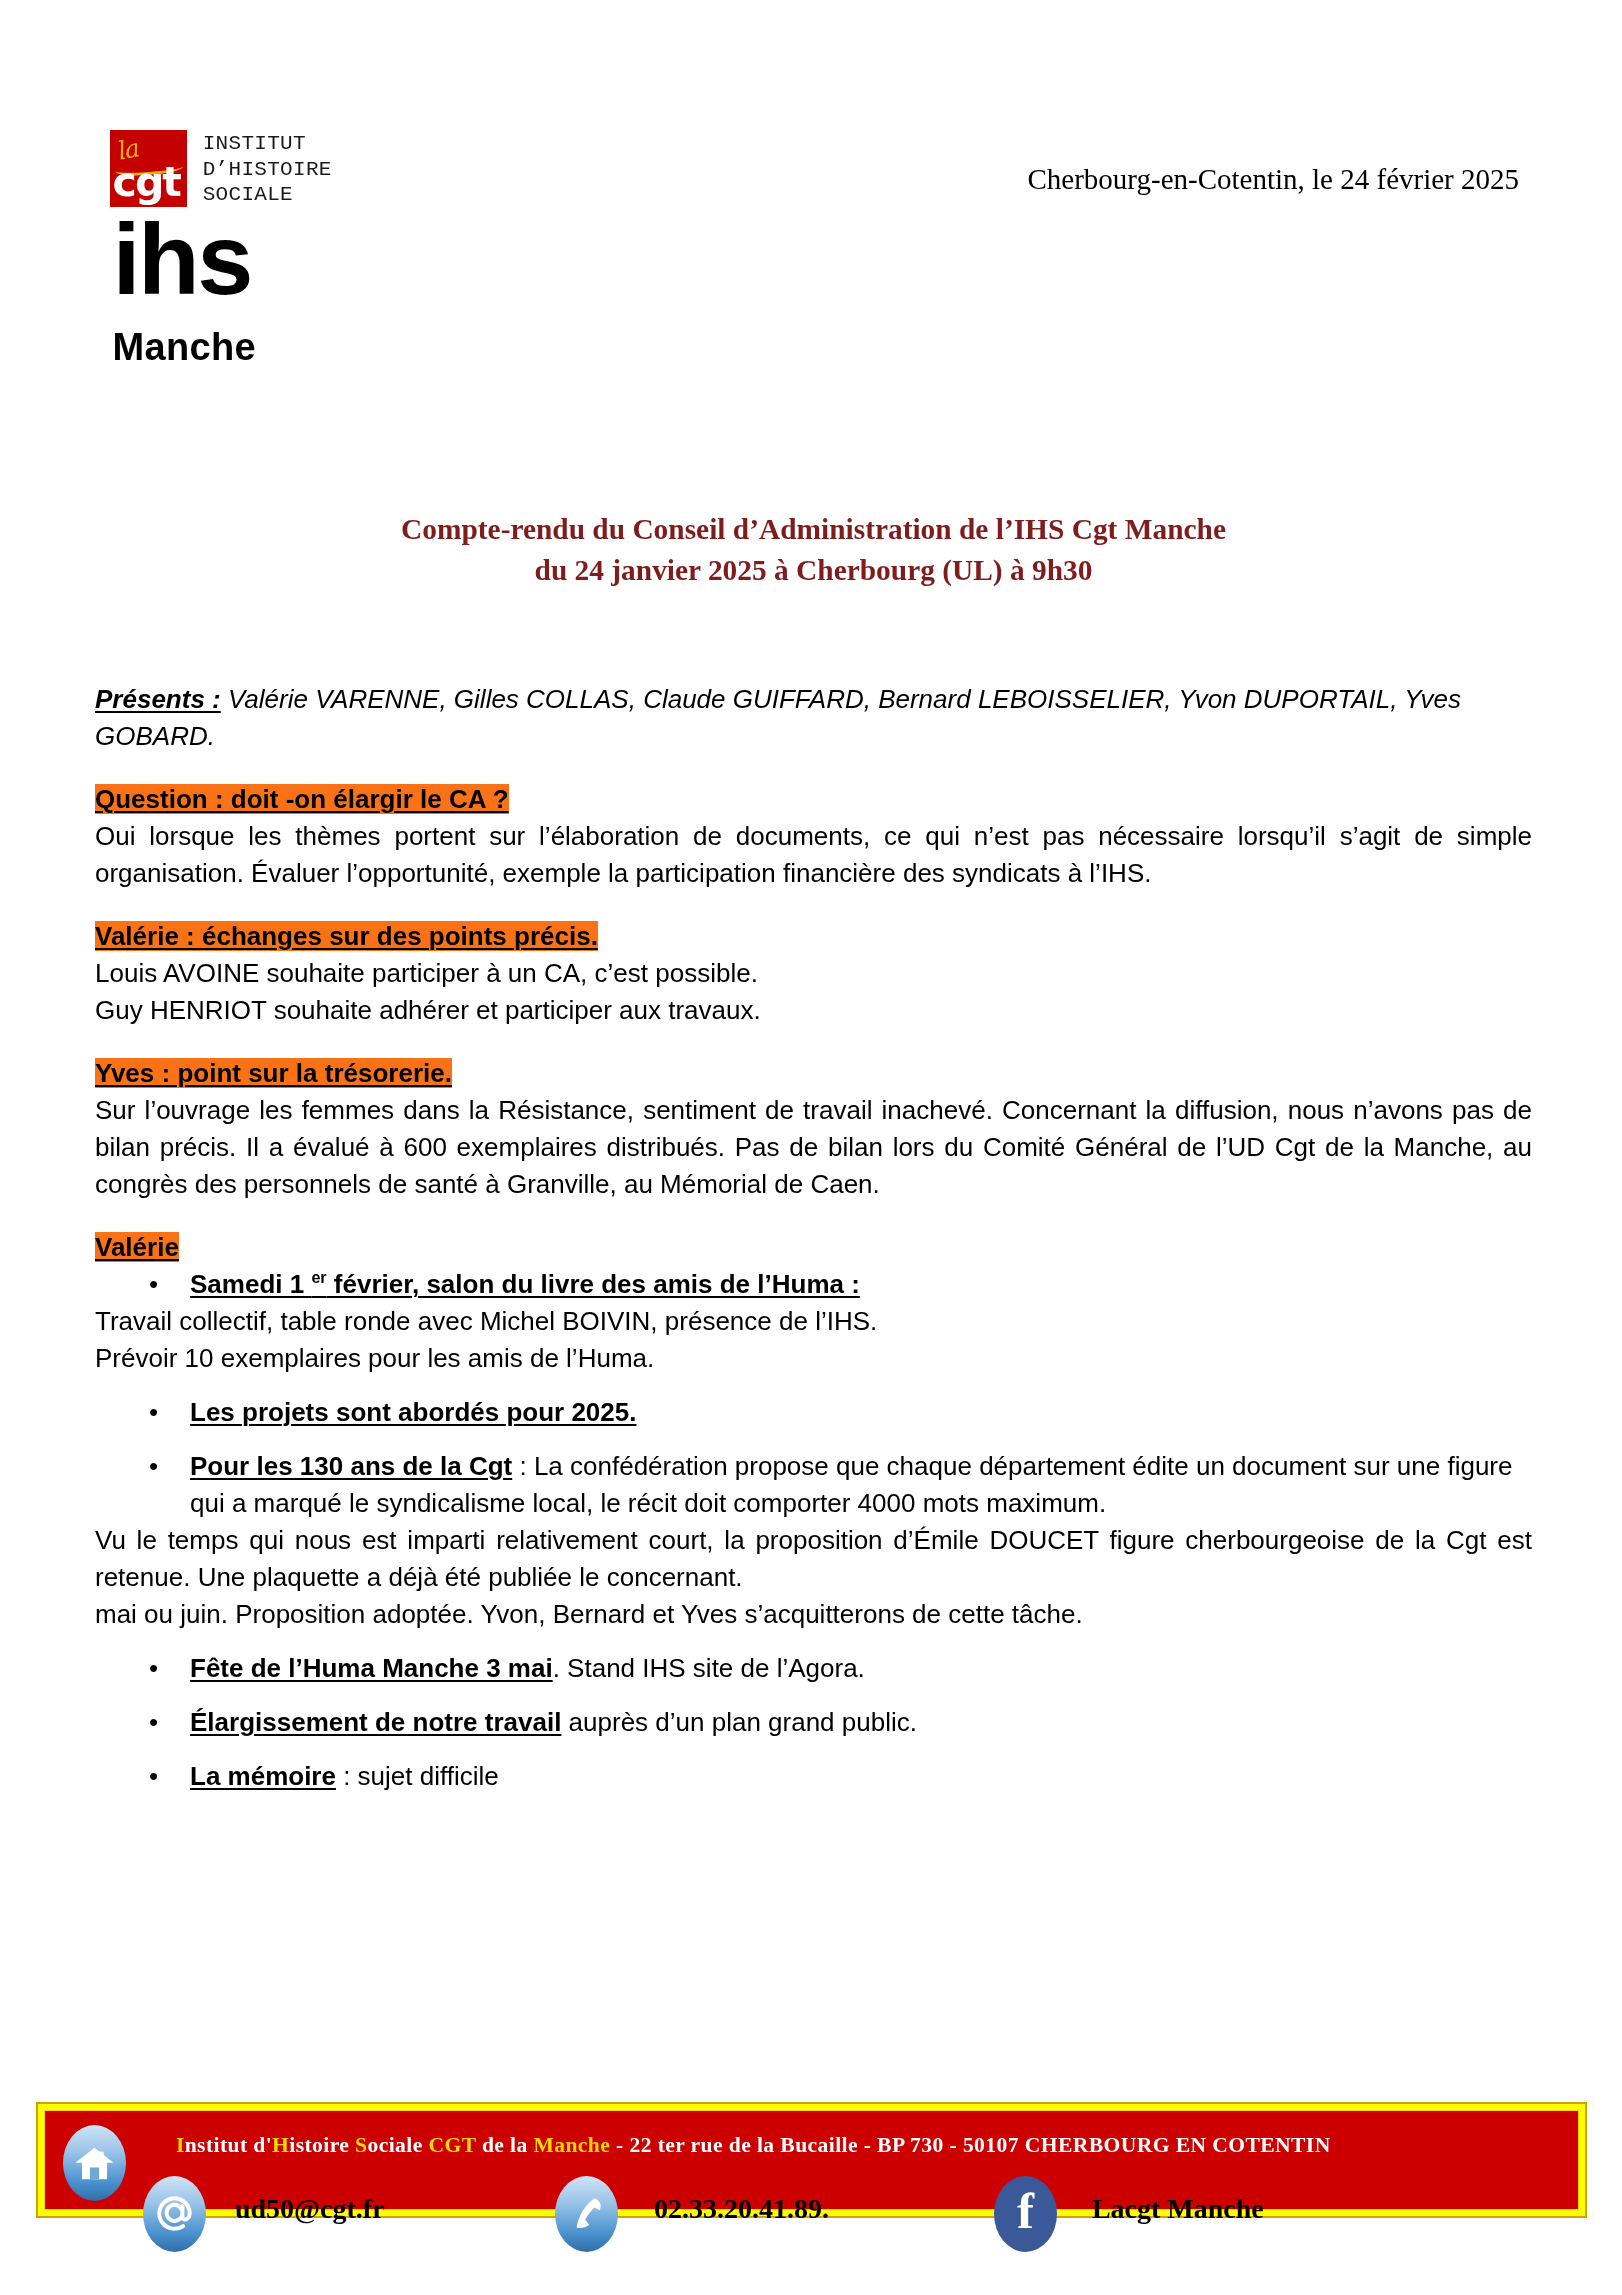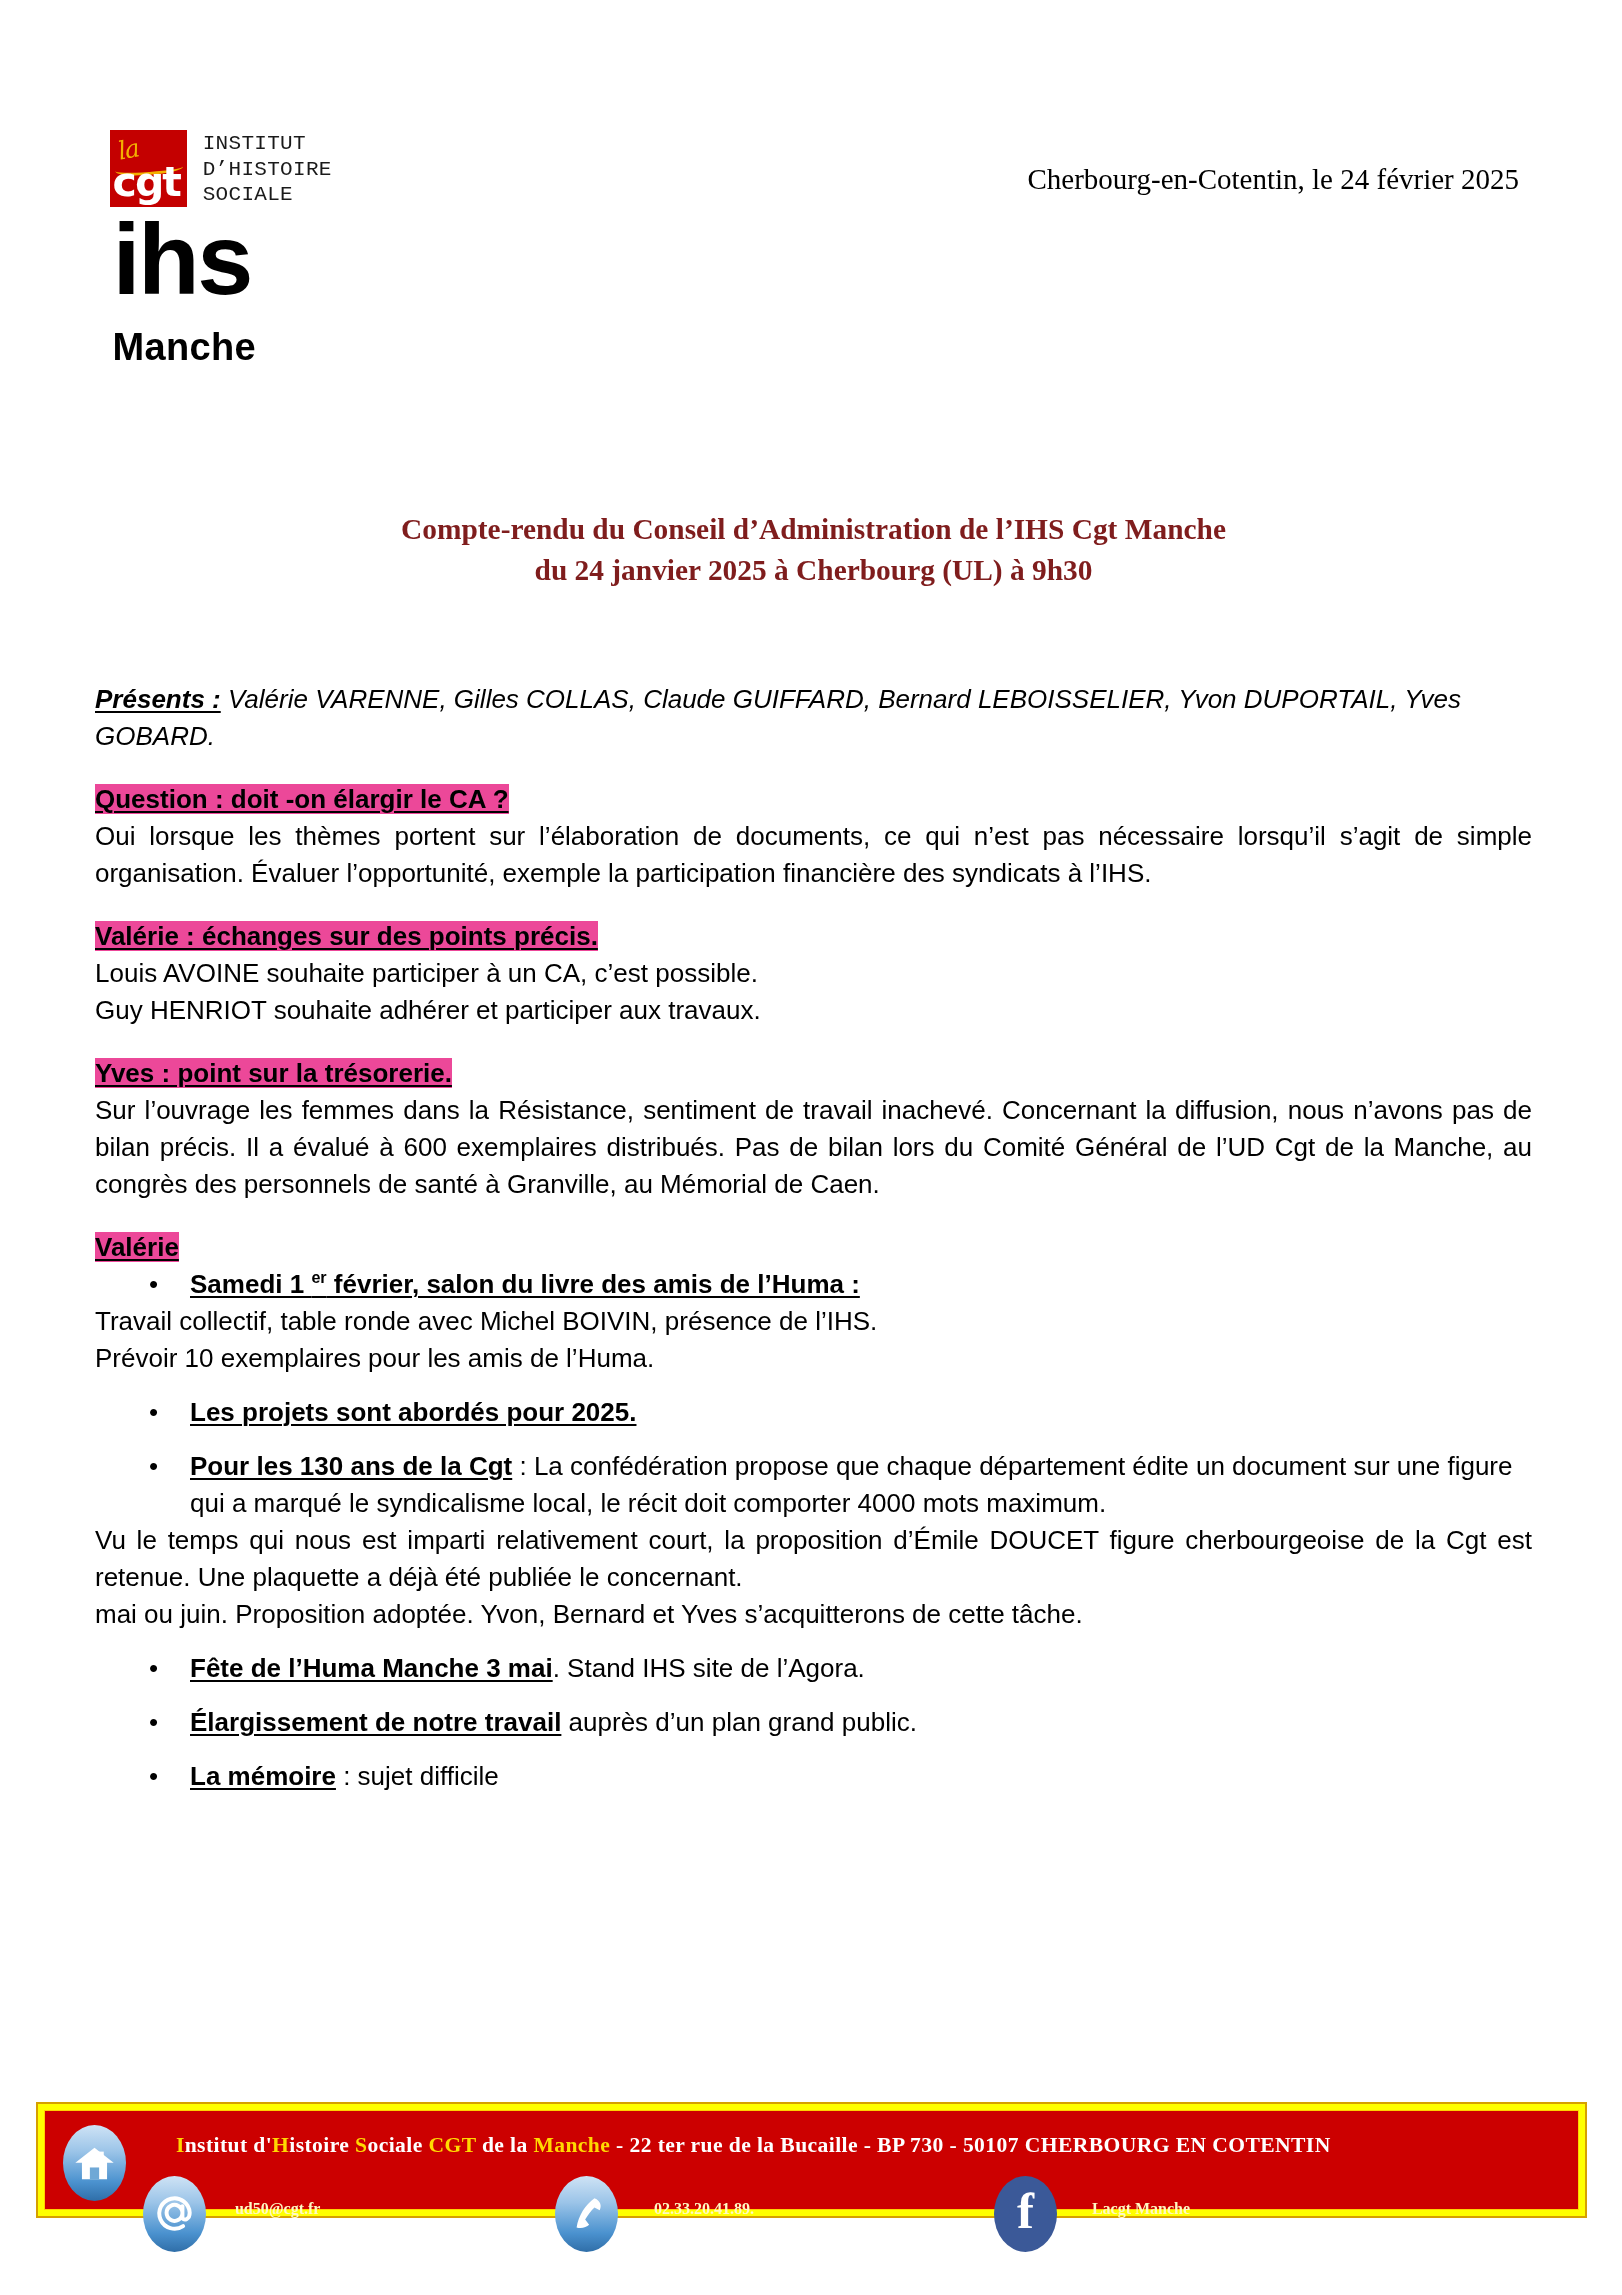--- a/index.html
+++ b/index.html
@@ -159,21 +159,21 @@
   }
   p.just {
     margin: 0;
     text-align: justify;
     text-justify: inter-word;
   }
   .spacer-sm { height: 17px; }
   .spacer-md { height: 26px; }
 
   .hl {
-    background: #ec4899;
+    background: #f97316;
     font-weight: bold;
     text-decoration: underline;
     text-decoration-thickness: 2px;
     text-underline-offset: 3.3px;
     display: inline;
     box-decoration-break: clone;
     -webkit-box-decoration-break: clone;
   }
 
   .it { font-style: italic; }
@@ -278,23 +278,23 @@
     color: #ffffff;
     letter-spacing: 0.4px;
     white-space: nowrap;
   }
   .foot-addr .y { color: #ffd900; }
 
   .foot-contact {
     position: absolute;
     font-family: "Liberation Serif", serif;
     font-weight: bold;
-    font-size: 16px;
+    font-size: 28px;
     line-height: 26px;
-    color: #fef9c3;
+    color: #000000;
     white-space: nowrap;
   }
 </style>
 </head>
 <body>
 
 <div class="page">
 
   <div class="header">
 

